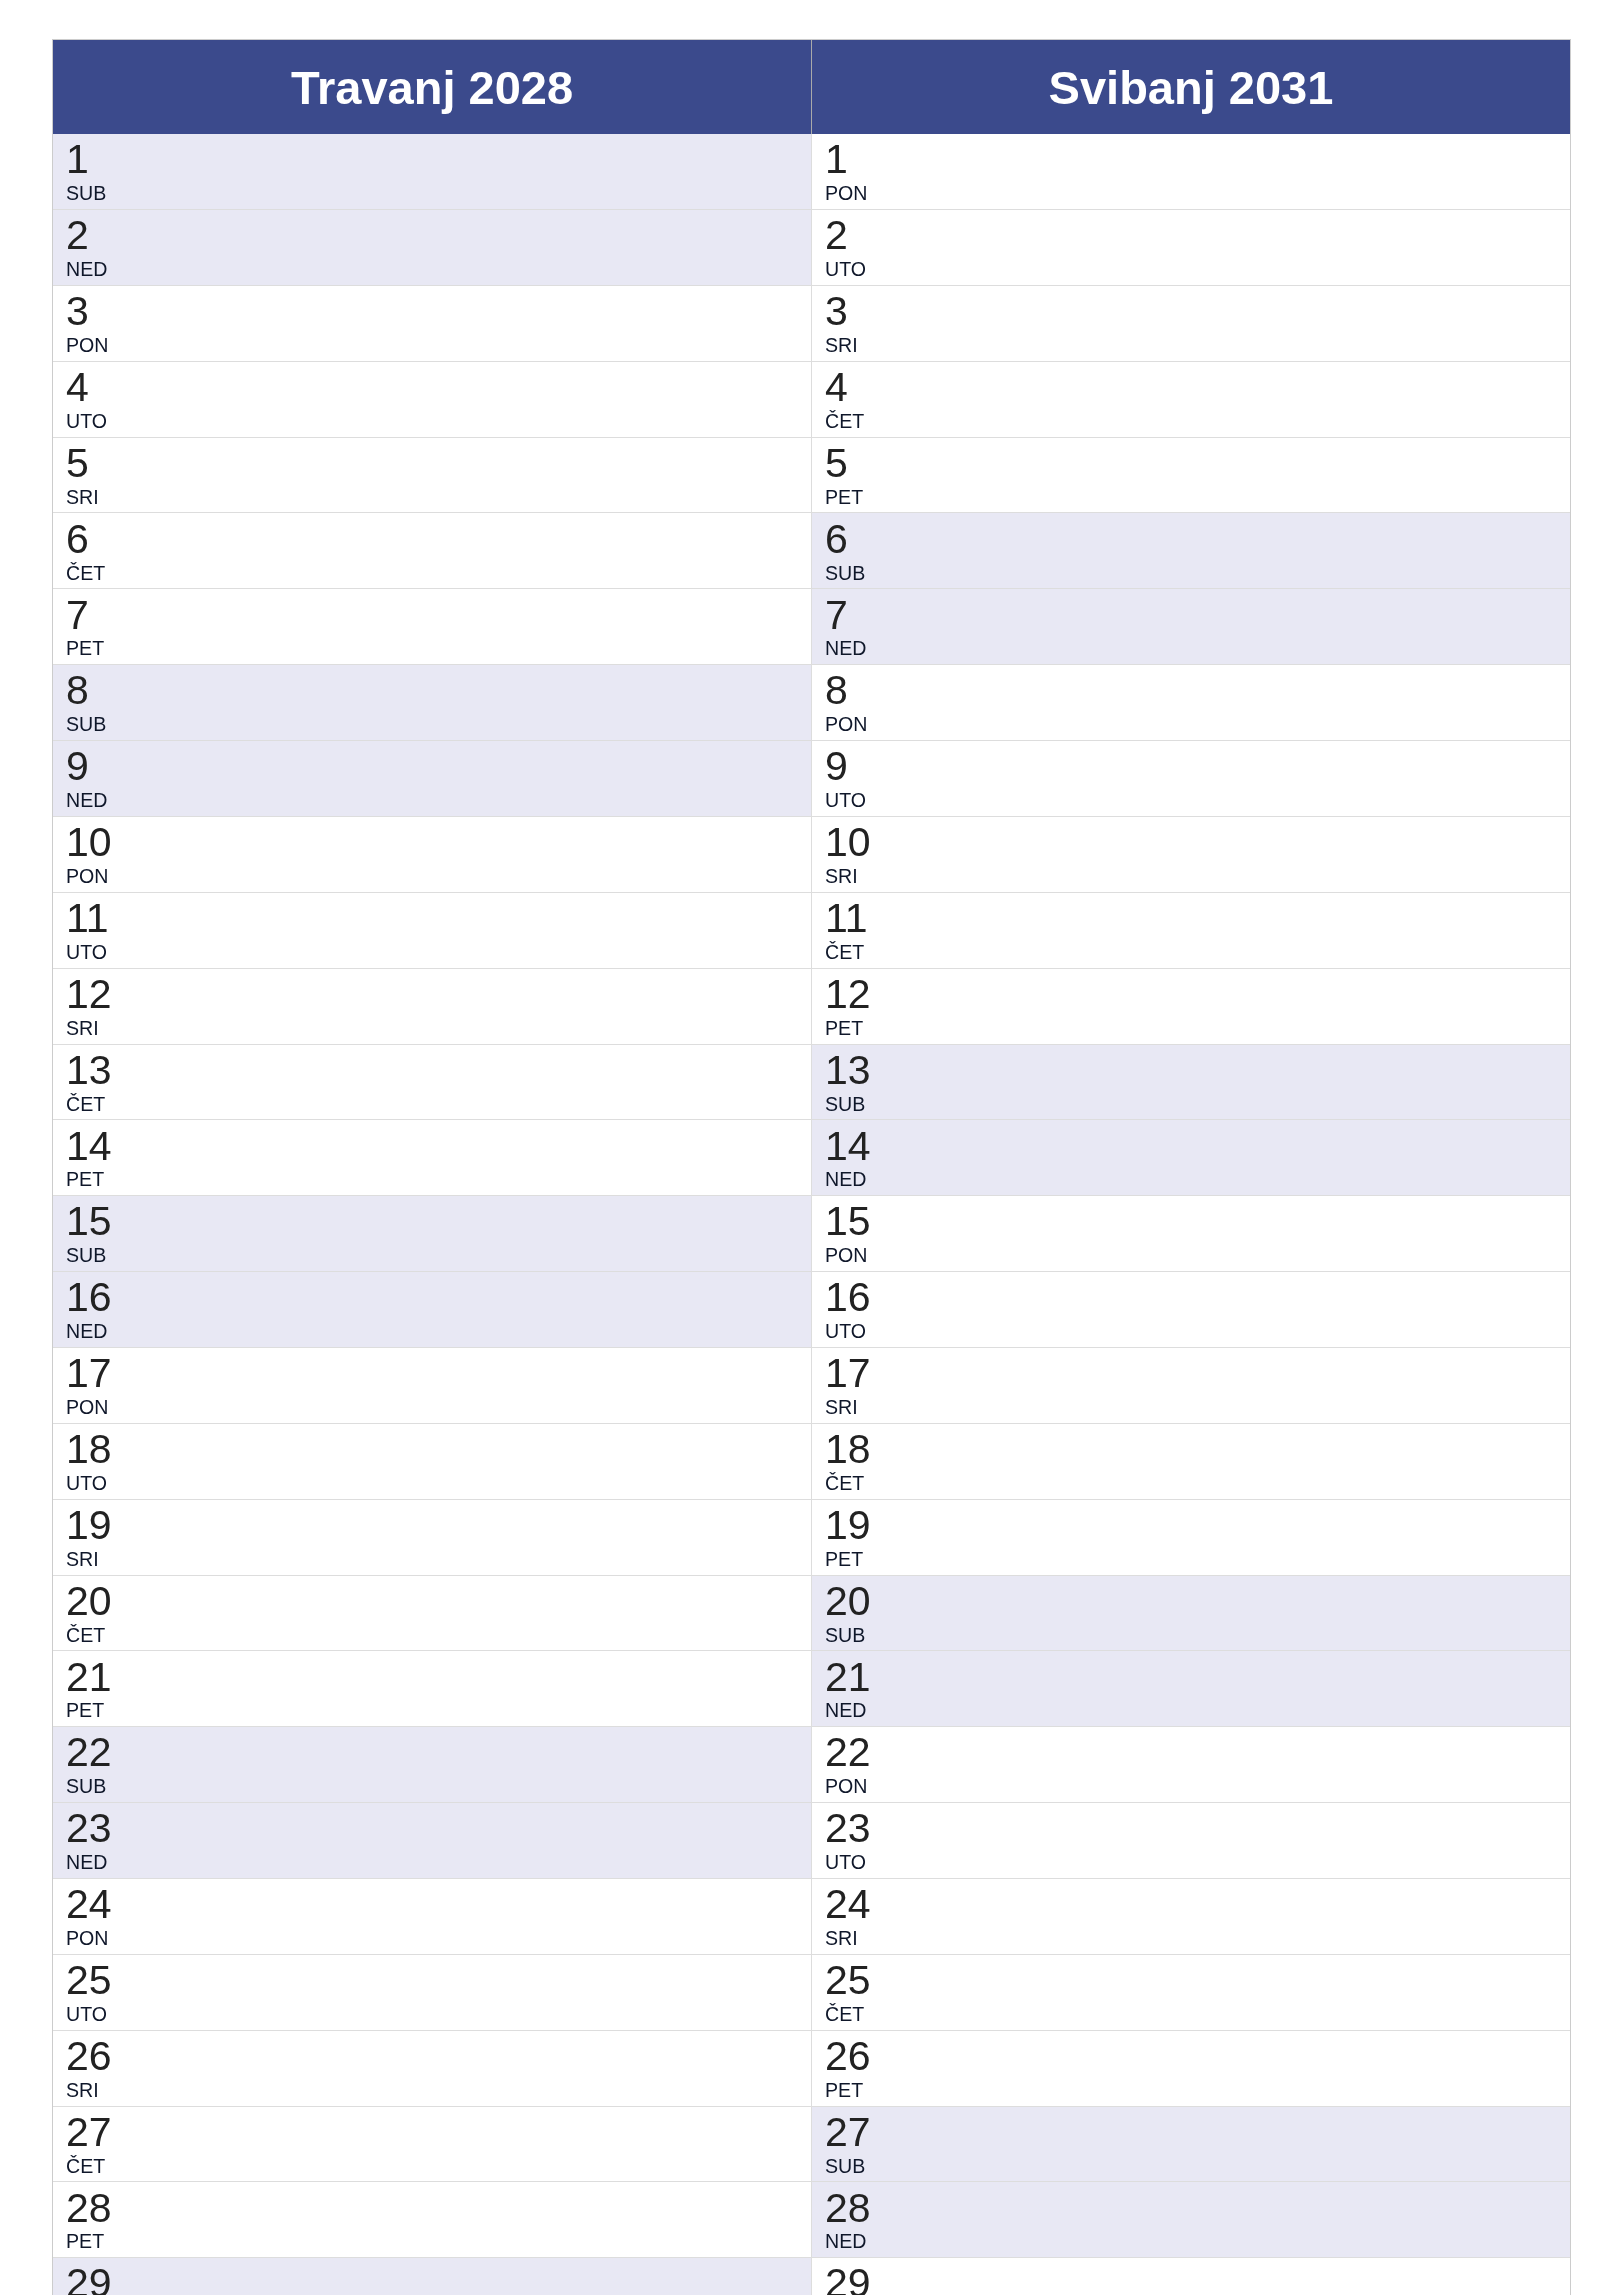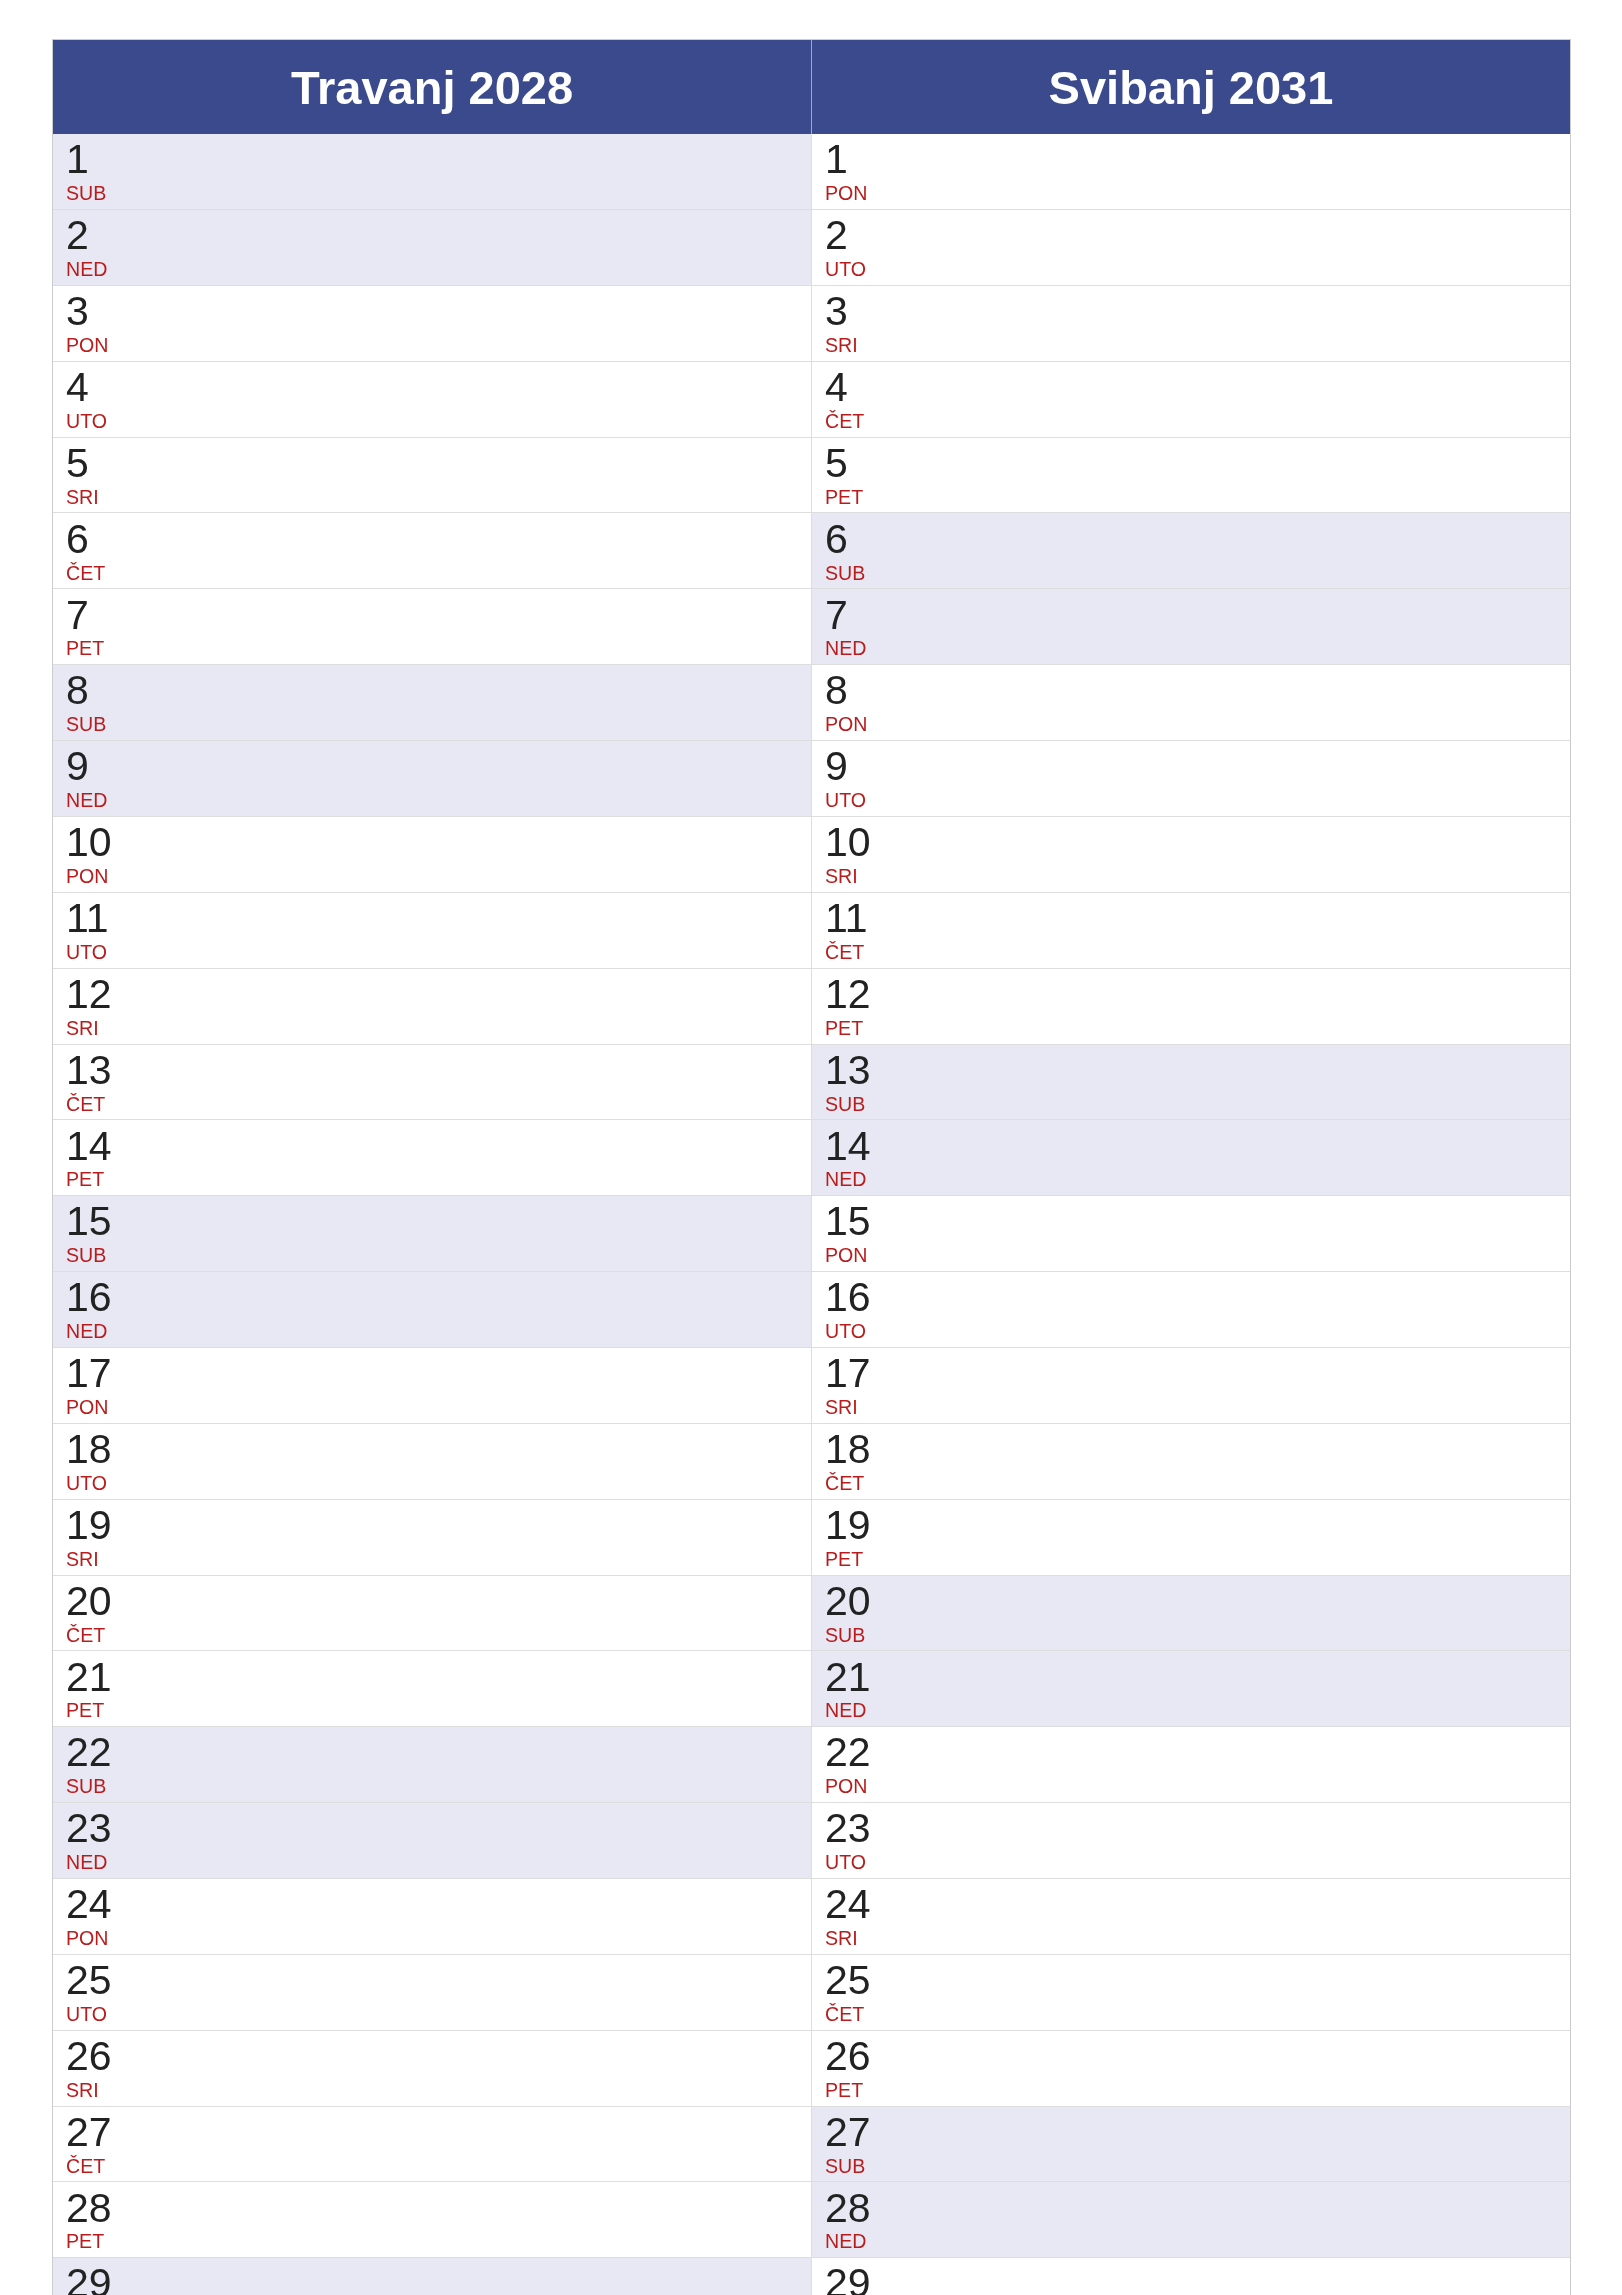--- a/index.html
+++ b/index.html
@@ -56,21 +56,21 @@
     }
     .day-number {
       font-size: 41px;
       font-weight: normal;
       color: #222;
       line-height: 1;
       min-width: 59px;
     }
     .day-name {
       font-size: 19.6px;
-      color: #b91c1c;
+      color: #0f172a;
       margin-top: 3.9px;
       margin-left: 0;
       line-height: 1;
     }
     .day-info {
       display: flex;
       flex-direction: column;
     }
   </style>
 </head>

